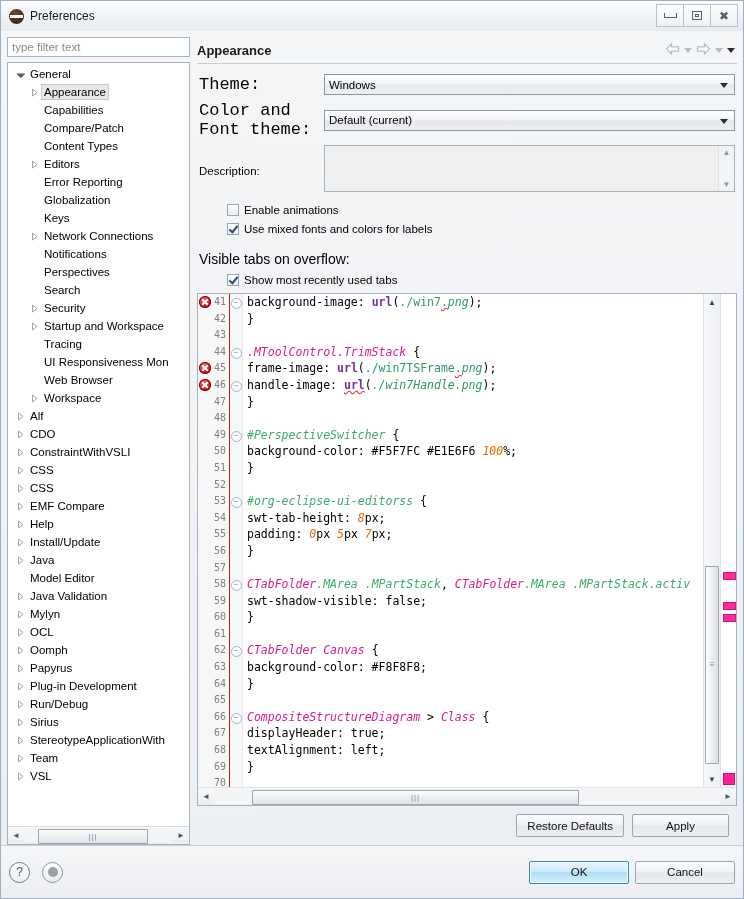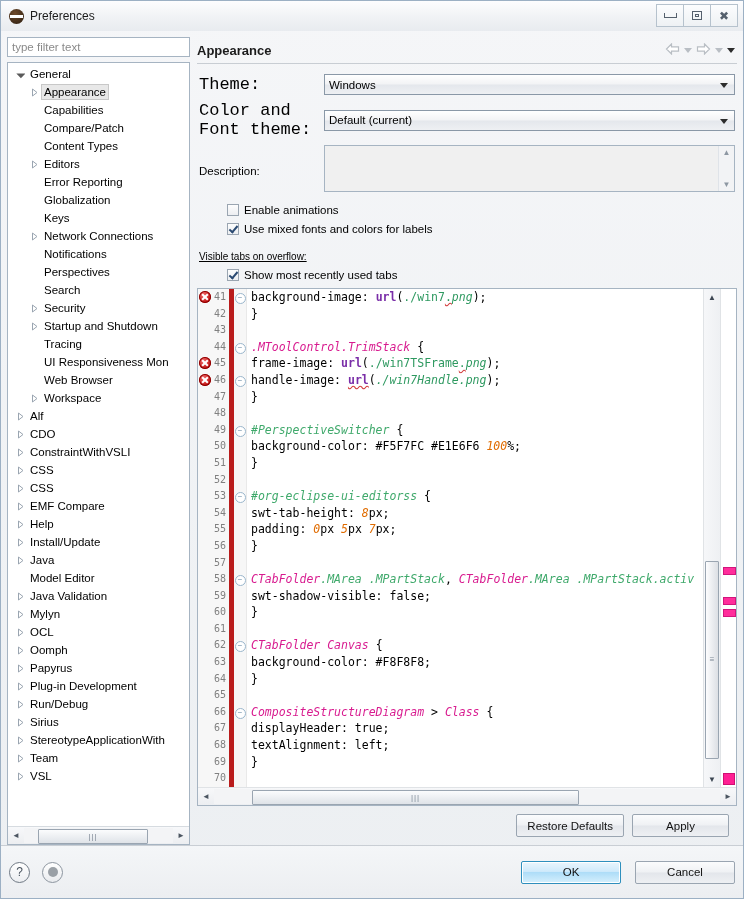--- a/index.html
+++ b/index.html
@@ -121,32 +121,32 @@
   .chk-row{display:flex;align-items:center;height:19px;margin-left:28px;}
   .chk{
     width:12px;height:12px;flex:0 0 12px;box-sizing:border-box;margin-right:5px;
     border:1px solid #9aa5b1;background:linear-gradient(180deg,#fdfdfd,#eceef1);
     position:relative;
   }
   .chk.on:after{
     content:"";position:absolute;left:3px;top:0px;width:3px;height:7px;
     border:solid #2b4a72;border-width:0 2px 2px 0;transform:rotate(40deg);
   }
-  .section-label{margin-top:13px;margin-bottom:3px;font-size:10px;text-decoration:underline;}
+  .section-label{margin-top:13px;margin-bottom:3px;font-size:14px;}
 
   
   .editor-outer{
     flex:1 1 auto;min-height:0;margin-top:4px;
     border:1px solid #a6b4c2;background:#fff;
     display:flex;flex-direction:column;
   }
   .editor-main{flex:1 1 auto;display:flex;min-height:0;}
   .code-scroll{flex:1 1 auto;display:flex;overflow:hidden;position:relative;background:#fff;}
   .gutter{
-    width:31px;flex:0 0 31px;background:#f7f7f7;border-right:5px solid #b91c1c;
+    width:31px;flex:0 0 31px;background:#f7f7f7;border-right:1px solid #b91c1c;
     font-family:"DejaVu Sans Mono",monospace;font-size:10px;
   }
   .fold{width:12px;flex:0 0 12px;background:#f7f7f7;border-right:1px solid #e9e9e9;}
   .codearea{flex:1 1 auto;overflow:hidden;position:relative;background:#fff;}
   .gline,.fline,.cline{height:16.6px;line-height:16.6px;white-space:nowrap;}
   .gline{position:relative;text-align:right;padding-right:3px;color:#808080;}
   .err-ico{
     position:absolute;left:1px;top:2px;width:12px;height:12px;border-radius:50%;
     background:radial-gradient(circle at 35% 30%,#f06a6a,#c00d0d 75%);
     box-shadow:0 0 0 1px #8d0000 inset;
@@ -225,21 +225,21 @@
     width:19px;height:19px;border-radius:50%;border:1px solid #6f7984;
     display:flex;align-items:center;justify-content:center;font-size:12px;color:#4a545f;
     background:linear-gradient(180deg,#ffffff,#eceef1);
   }
   .rec-ico{
     width:19px;height:19px;border-radius:50%;border:1px solid #8c959f;margin-left:12px;
     background:linear-gradient(180deg,#ffffff,#e9ebee);
     display:flex;align-items:center;justify-content:center;
   }
   .rec-dot{width:10px;height:10px;border-radius:50%;background:#9aa0a6;}
-  .footer-btns{margin-left:auto;display:flex;gap:14px;text-align:center;}
+  .footer-btns{margin-left:auto;display:flex;gap:6px;text-align:center;}
   .btn.ok{
     min-width:100px;
     border:1px solid #2e8fbd;
     background:linear-gradient(180deg,#eaf6fd 0%,#cfeafb 45%,#aeddf8 50%,#d6f0fd 100%);
     box-shadow:0 0 0 1px #ffffff inset;
   }
   .btn.cancel{min-width:100px;}
 </style>
 </head>
 <body>
@@ -345,21 +345,21 @@
                 </svg>
               </span>
               <span class="tlabel">Security</span>
             </div>
             <div class="trow">
               <span class="tw" style="margin-left: 20px;">
                 <svg width="9" height="9" viewBox="0 0 9 9">
                   <path d="M2.5 1 L7 4.5 L2.5 8 Z" fill="none" stroke="#9aa5b1" stroke-width="1"></path>
                 </svg>
               </span>
-              <span class="tlabel">Startup and Shutdown</span>
+              <span class="tlabel">Startup and Workspace</span>
             </div>
             <div class="trow">
               <span class="tw" style="margin-left: 20px;"></span>
               <span class="tlabel">Tracing</span>
             </div>
             <div class="trow">
               <span class="tw" style="margin-left: 20px;"></span>
               <span class="tlabel">UI Responsiveness Mon</span>
             </div>
             <div class="trow">

